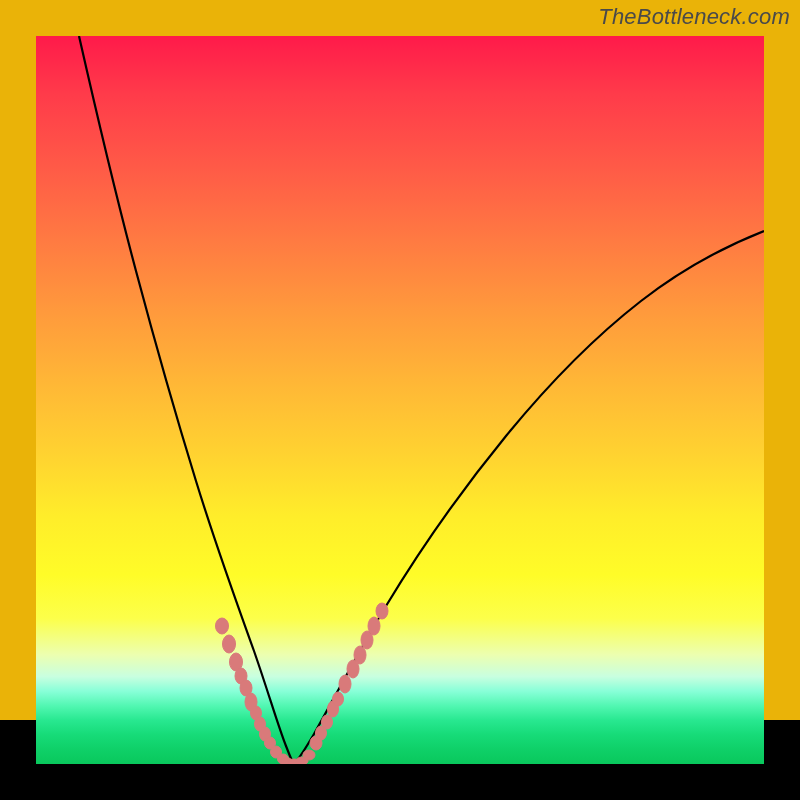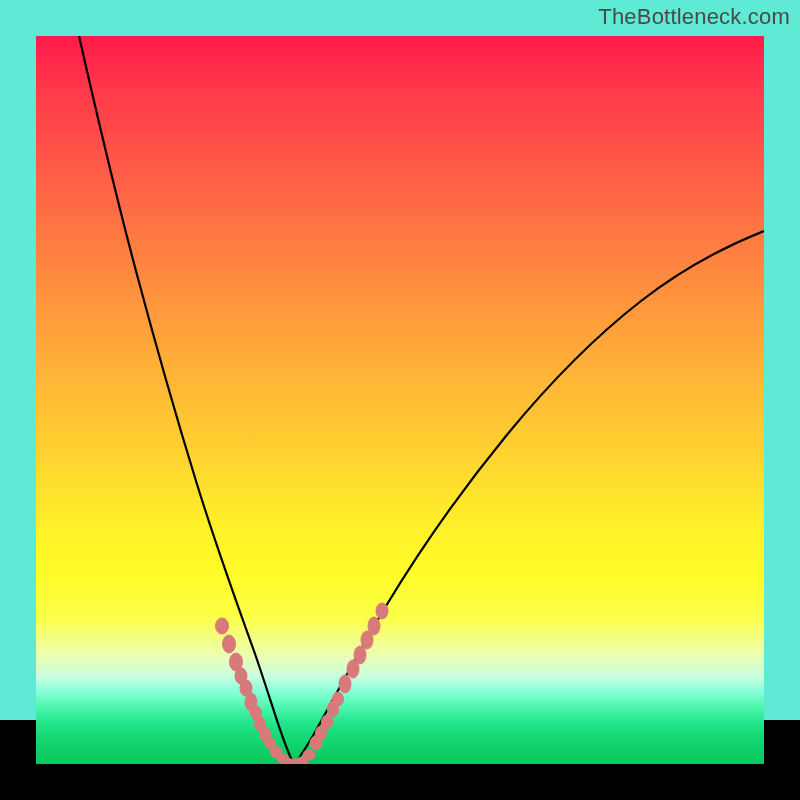--- a/index.html
+++ b/index.html
@@ -1,21 +1,22 @@
 <!DOCTYPE html>
 <html><head>
 <meta charset="utf-8">
 <style>
   * { margin: 0; padding: 0; box-sizing: border-box; }
   html, body { width: 800px; height: 800px; overflow: hidden; background: #000; }
   .container {
     width: 800px;
     height: 720px;
     position: relative;
-    background: #5eead4;
+    background: #eab308;
+    font-style: italic;
   }
   .watermark {
     position: absolute;
     top: 4px;
     right: 10px;
     font-family: Arial, sans-serif;
     font-size: 22px;
     font-weight: 500;
     color: #4a4a4a;
     z-index: 10;

